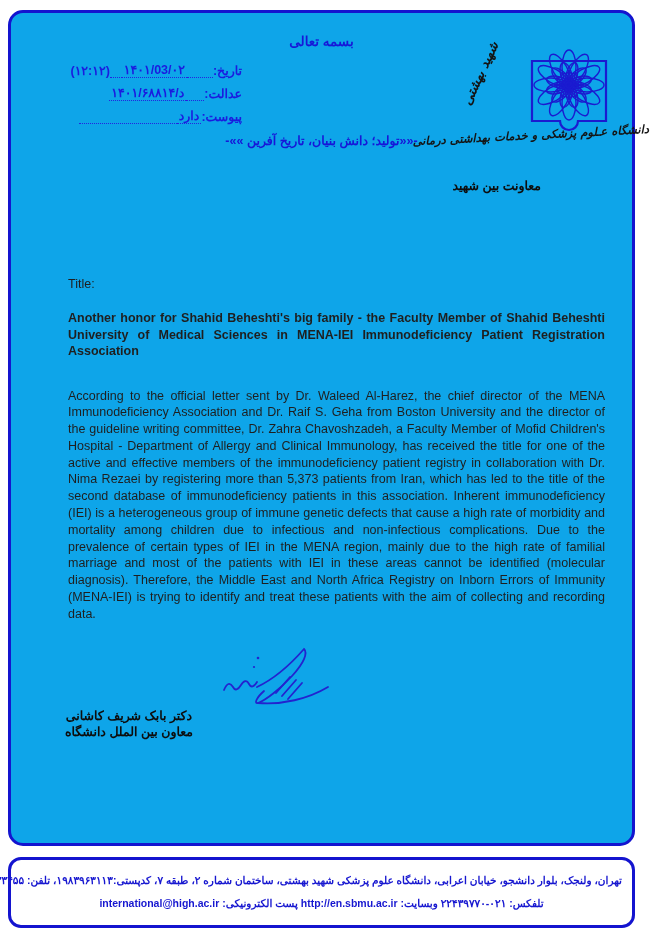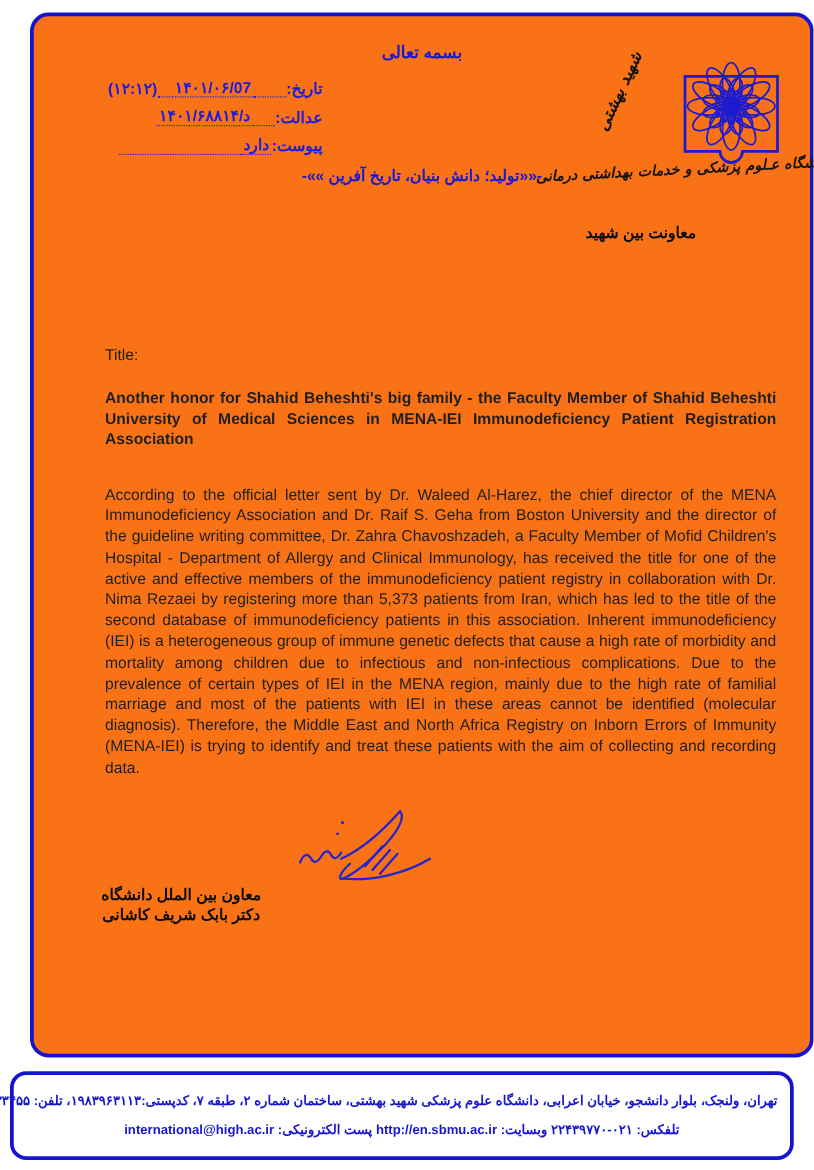--- a/index.html
+++ b/index.html
@@ -1,22 +1,22 @@
 <!DOCTYPE html>
 <html><head>
 <meta charset="utf-8">
 <style>
   html,body{margin:0;padding:0;background:#ffffff;}
   .page{
     position:relative;width:651px;height:936px;background:#ffffff;
     font-family:"Liberation Sans",sans-serif;overflow:hidden;
   }
   .main-box{
-    position:absolute;left:24px;top:10px;width:627px;height:836px;
-    border:3.5px solid #1414cf;border-radius:15px;background:#f97316;box-sizing:border-box;
+    position:absolute;left:8px;top:10px;width:627px;height:836px;
+    border:3.5px solid #1414cf;border-radius:15px;background:#0ea5e9;box-sizing:border-box;
   }
   .footer-box{
     position:absolute;left:8px;top:857px;width:627px;height:71px;
     border:3.5px solid #1414cf;border-radius:13px;background:#ffffff;box-sizing:border-box;
   }
   .bismillah{
     position:absolute;left:0;right:0;top:20px;text-align:center;
     color:#1717d8;font-weight:bold;font-size:13.5px;
   }
   
@@ -73,21 +73,21 @@
 <div class="page">
 
   <div class="main-box">
 
     <div class="bismillah">بسمه تعالی</div>
 
     <div class="meta">
       <div class="meta-line">
         <span class="lbl">تاریخ:</span>
         <span class="leader" style="width:26px"></span>
-        <span class="mv ltr">۱۴۰۱/۰۶/07</span>
+        <span class="mv ltr">۱۴۰۱/03/۰۲</span>
         <span class="leader" style="width:12px"></span>
         <span class="lbl ltr">(۱۲:۱۲)</span>
       </div>
       <div class="meta-line">
         <span class="lbl">عدالت:</span>
         <span class="leader" style="width:18px"></span>
         <span class="mv ltr">۱۴۰۱/د/۶۸۸۱۴</span>
       </div>
       <div class="meta-line">
         <span class="lbl">پیوست:</span>
@@ -167,22 +167,22 @@
         <path d="M8,47 c3,-7 6,-8 9,-3 c2,4 5,3 8,-2 c3,-5 6,-5 8,-1 c2,4 5,3 8,-2"></path>
         <path d="M41,44 C58,36 74,22 88,6 C92,10 88,20 76,33 C64,46 50,57 42,60 C38,61 40,55 48,48"></path>
         <path d="M60,50 L74,34"></path>
         <path d="M66,53 L80,37"></path>
         <path d="M72,56 L86,40"></path>
         <path d="M42,60 C66,62 92,56 112,44"></path>
       </g>
     </svg>
 
     <div class="signer">
+      <div>دکتر بابک شریف کاشانی</div>
       <div>معاون بین الملل دانشگاه</div>
-      <div>دکتر بابک شریف کاشانی</div>
     </div>
 
   </div>
 
   <div class="footer-box">
     <div class="footer-line fl1">تهران، ولنجک، بلوار دانشجو، خیابان اعرابی، دانشگاه علوم پزشکی شهید بهشتی، ساختمان شماره ۲، طبقه ۷، کدپستی:۱۹۸۳۹۶۳۱۱۳، تلفن: ۲۲۴۳۳۴۵۵،</div>
     <div class="footer-line fl2">
       <span>تلفکس:</span>
       <span>۰۲۱-۲۲۴۳۹۷۷۰</span>
       <span>وبسایت:</span>

